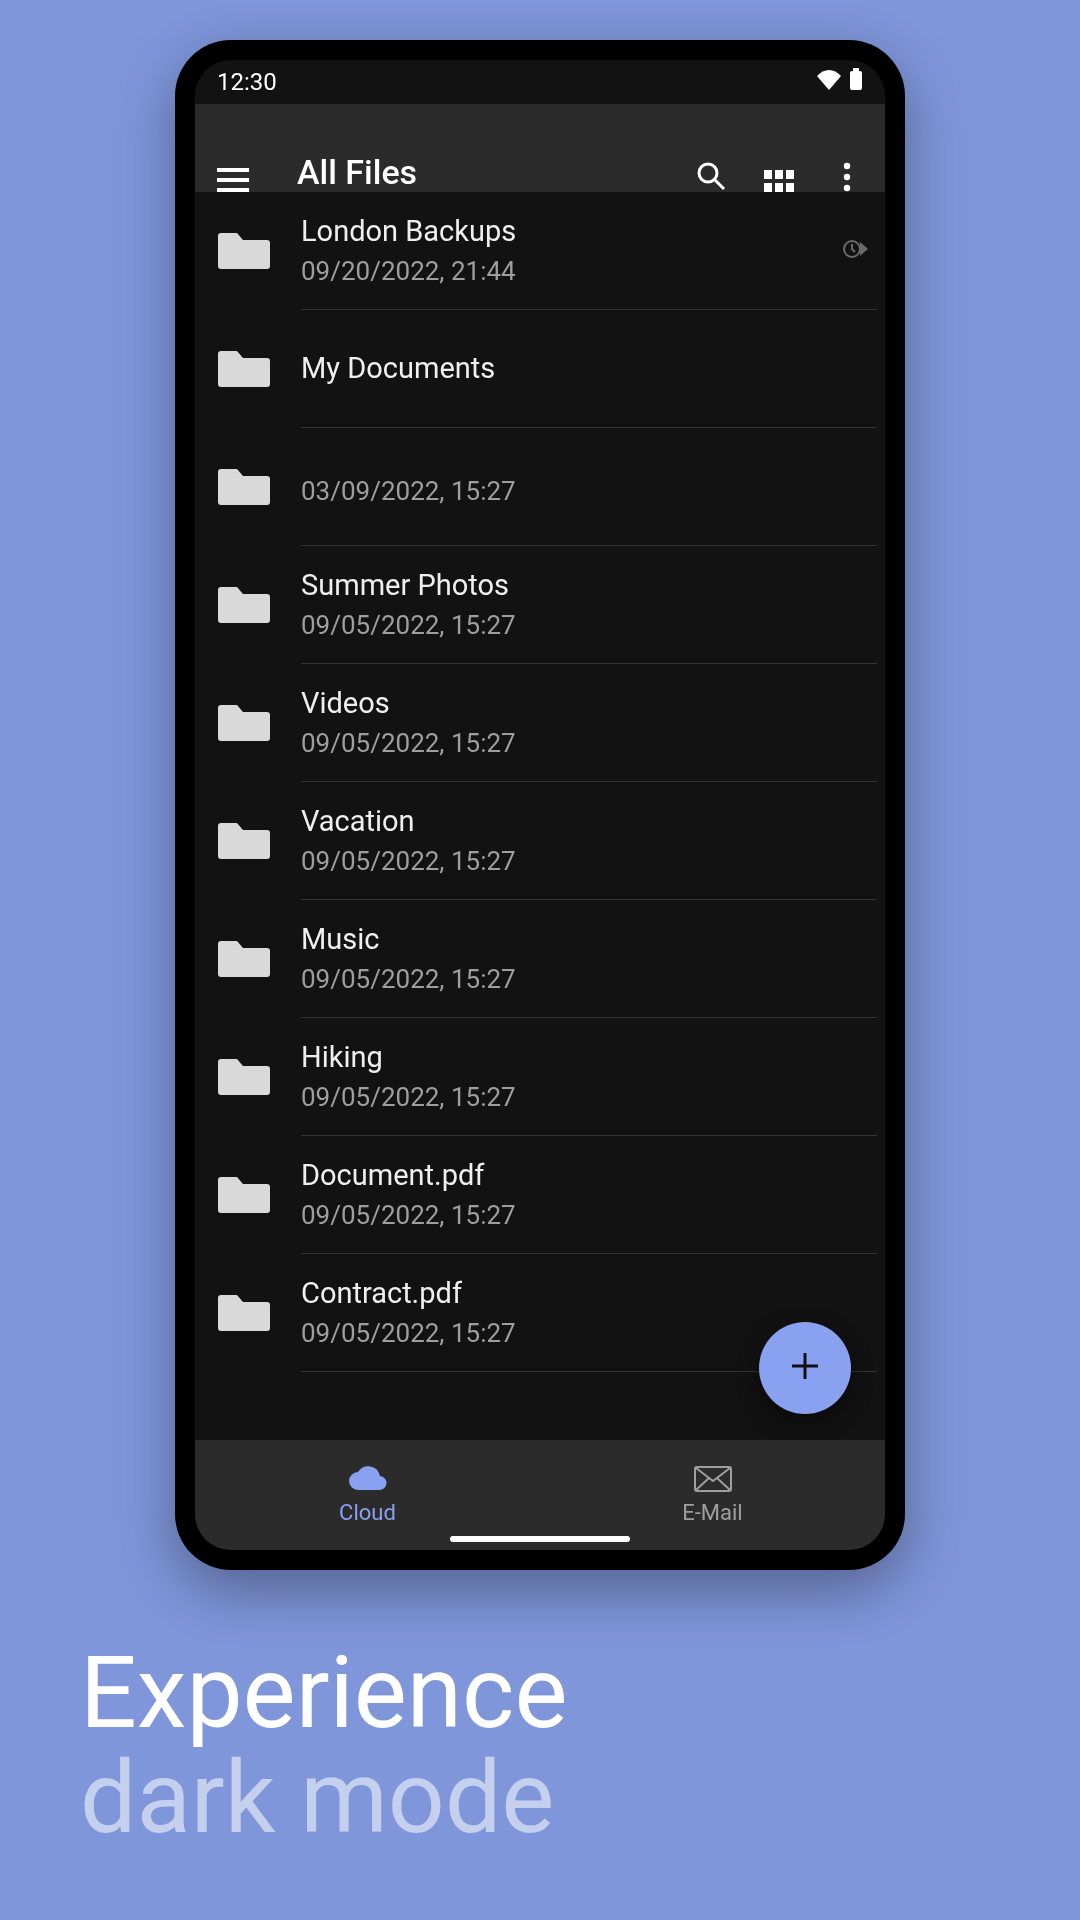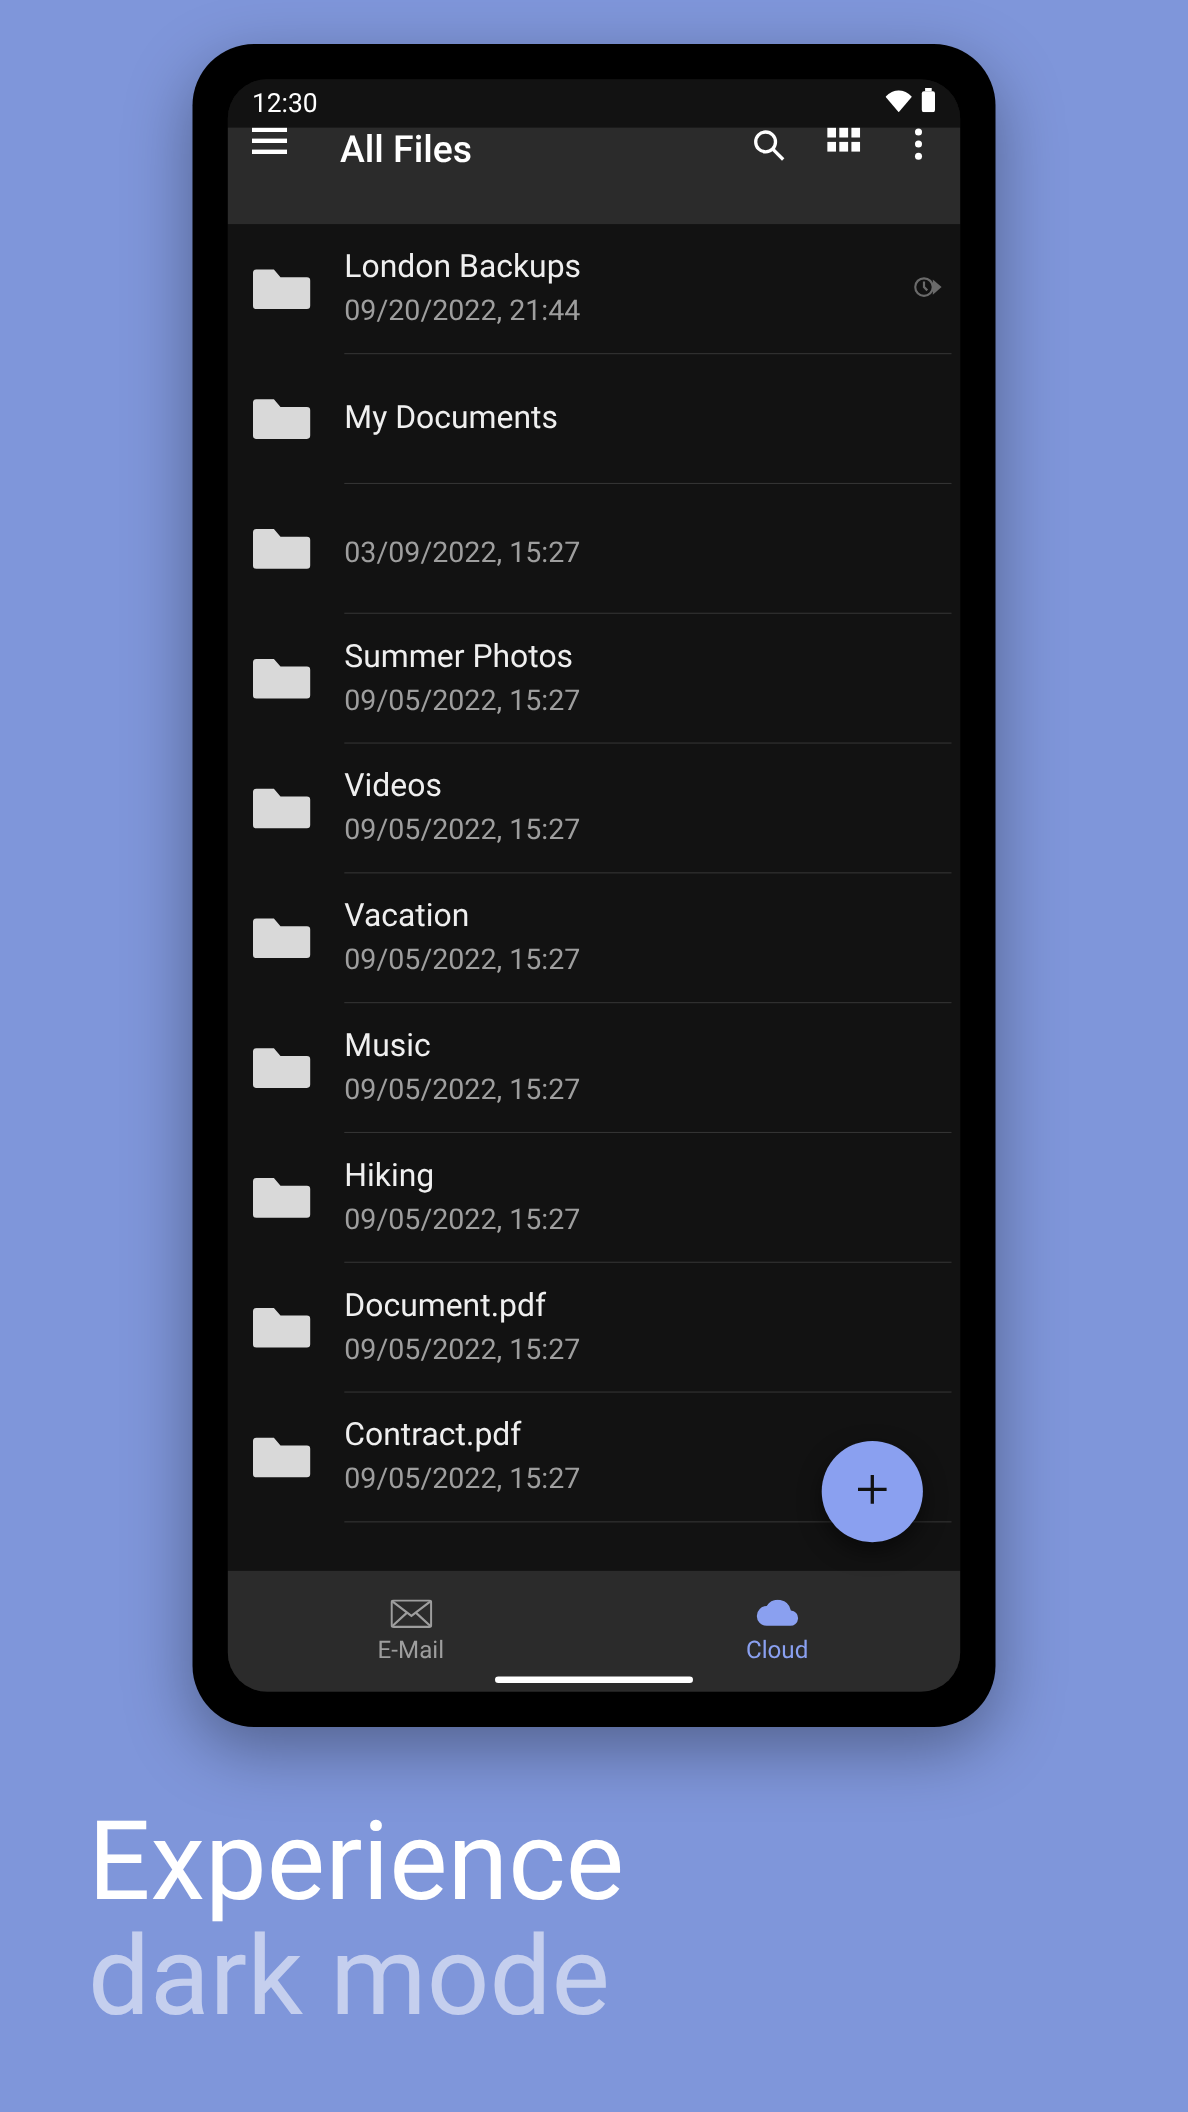--- a/index.html
+++ b/index.html
@@ -12,21 +12,21 @@
   }
 
   .phone {
     position: absolute;
     left: 175px;
     top: 40px;
     width: 730px;
     height: 1530px;
     background: #000;
     border-radius: 56px;
-    padding: 32px;
+    padding: 20px;
     box-shadow: 0 20px 60px rgba(0,0,0,0.35);
   }
   .screen {
     width: 100%;
     height: 100%;
     background: #121212;
     border-radius: 36px;
     overflow: hidden;
     position: relative;
     display: flex;
@@ -42,21 +42,21 @@
     color: #fff;
     font-size: 24px;
     background: #121212;
   }
   .status-right { display: flex; align-items: center; gap: 8px; }
 
   .toolbar {
     height: 88px;
     background: #2b2b2b;
     display: flex;
-    align-items: flex-start;
+    align-items: flex-end;
     padding: 0 18px;
     gap: 28px;
   }
   .toolbar .title {
     flex: 1;
     color: #fff;
     font-size: 34px;
     font-weight: 500;
     margin-left: 16px;
   }
@@ -287,38 +287,38 @@
             </svg></span>
           <div class="texts">
             <div class="name">Contract.pdf</div>
             <div class="date">09/05/2022, 15:27</div>
           </div>
           <div class="divider"></div>
         </div>
       </div>
 
     <div class="bottom-nav">
+      <div class="bn-item active">
+        <span>
+          <svg width="42" height="26" viewBox="0 0 42 26">
+              <path fill="#8aa0f0" d="M32 24H11a9 9 0 0 1 0-18 12 12 0 0 1 22 4 7 7 0 0 1-1 14z"></path>
+            </svg>
+        </span>
+        <span class="bn-label">Cloud</span>
+      </div>
       <div class="bn-item inactive">
         <span>
           <svg width="38" height="26" viewBox="0 0 38 26">
               <rect x="1" y="1" width="36" height="24" rx="2" fill="none" stroke="#9e9e9e" stroke-width="2"></rect>
               <path d="M2 2 L19 15 L36 2" fill="none" stroke="#9e9e9e" stroke-width="2"></path>
               <path d="M2 24 L15 12 M36 24 L23 12" stroke="#9e9e9e" stroke-width="2"></path>
             </svg>
         </span>
         <span class="bn-label">E-Mail</span>
       </div>
-      <div class="bn-item active">
-        <span>
-          <svg width="42" height="26" viewBox="0 0 42 26">
-              <path fill="#8aa0f0" d="M32 24H11a9 9 0 0 1 0-18 12 12 0 0 1 22 4 7 7 0 0 1-1 14z"></path>
-            </svg>
-        </span>
-        <span class="bn-label">Cloud</span>
-      </div>
     </div>
 
     <div class="fab">
       <span>
         <svg width="34" height="34" viewBox="0 0 34 34">
             <line x1="17" y1="4" x2="17" y2="30" stroke="#111" stroke-width="3"></line>
             <line x1="4" y1="17" x2="30" y2="17" stroke="#111" stroke-width="3"></line>
           </svg>
       </span>
     </div>

